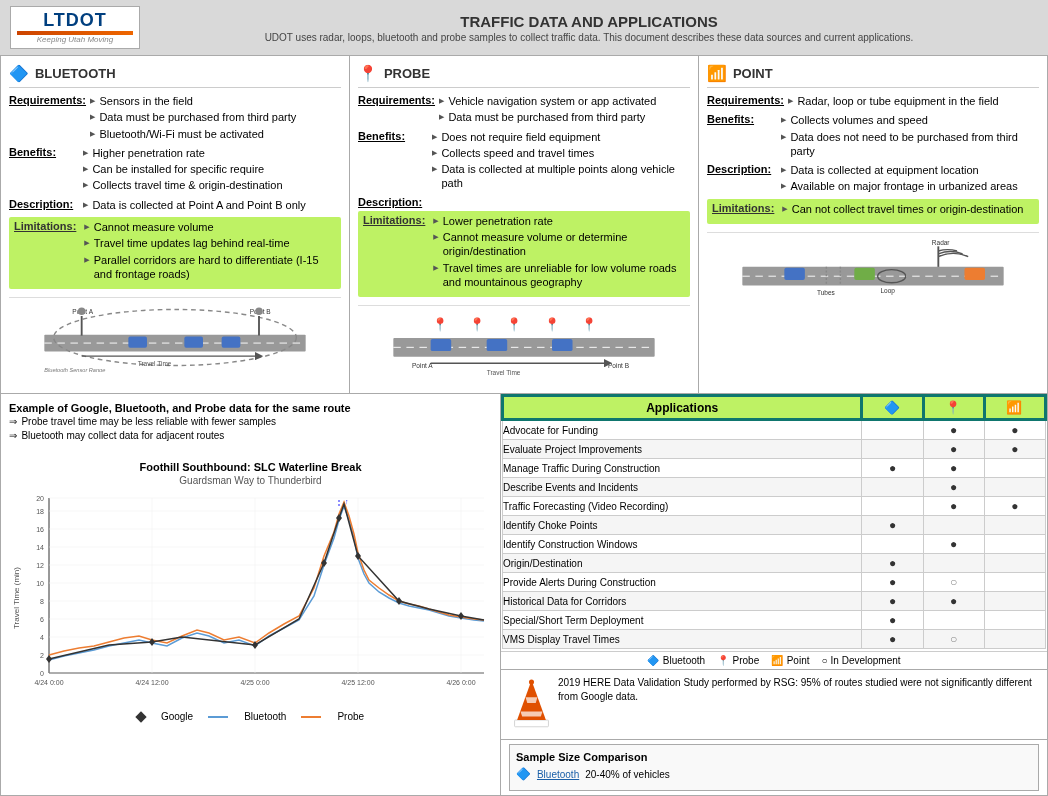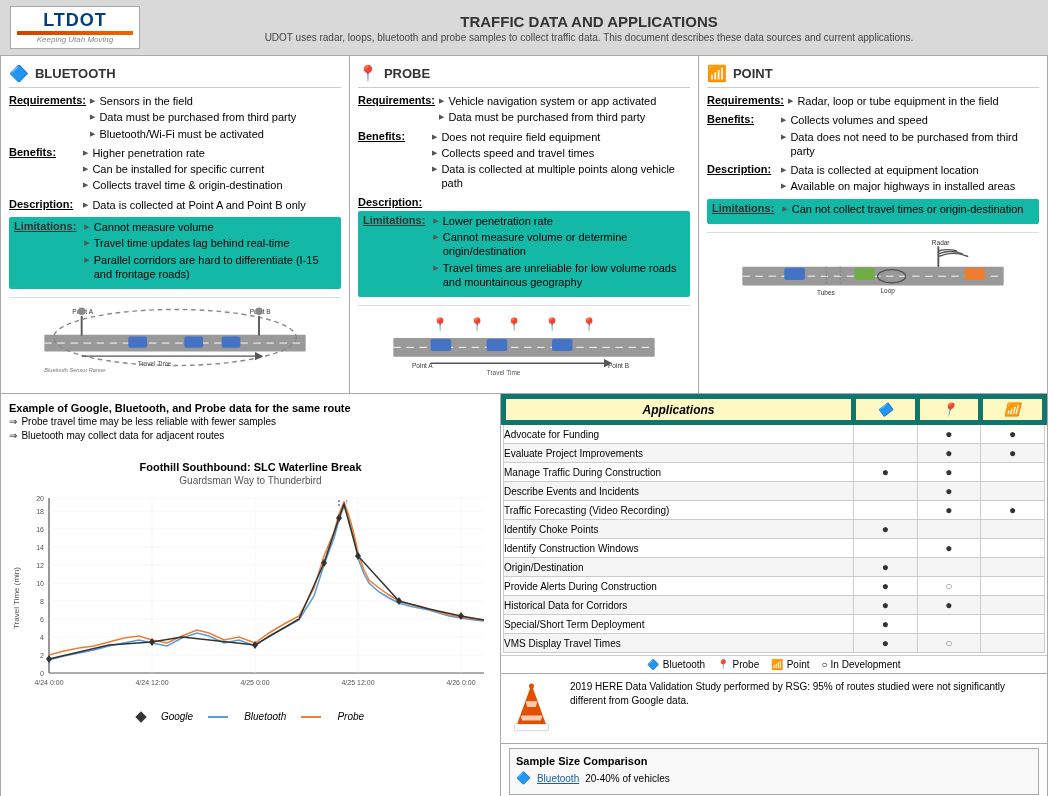--- a/index.html
+++ b/index.html
@@ -120,21 +120,21 @@
     }
     .bullet-list li::before {
       content: '▶';
       font-size: 7px;
       color: #555;
       margin-top: 2px;
       flex-shrink: 0;
     }
 
     .limitations-box {
-      background: #14b8a6;
+      background: #bef264;
       padding: 3px 5px;
       border-radius: 2px;
     }
     .limitations-label {
       font-weight: bold;
       text-decoration: underline;
       color: #333;
     }
 
     .diagram-area {
@@ -196,26 +196,25 @@
     
     .apps-section {
       border-bottom: 1px solid #aaa;
       padding: 0;
     }
     .apps-table {
       width: 100%;
       border-collapse: collapse;
     }
     .apps-table th {
-      background: #fef9c3;
-      border: 5px solid #0f766e;
+      background: #bef264;
+      border: 3px solid #0f766e;
       padding: 3px 5px;
       font-size: 11px;
       text-align: center;
-      font-style: italic;
     }
     .apps-table th.app-name-col {
       text-align: center;
       font-weight: bold;
       font-size: 12px;
     }
     .apps-table td {
       border: 1px solid #ccc;
       padding: 2px 5px;
       font-size: 10px;
@@ -226,21 +225,21 @@
       padding-left: 0;
     }
     .apps-table tr:nth-child(even) { background: #f5f5f5; }
 
     .dot { color: #333; font-size: 12px; }
     .open-dot { color: #888; font-size: 12px; }
 
     
     .right-info {
       display: flex;
-      gap: 16px;
+      gap: 4px;
       padding: 6px 8px;
       border-bottom: 1px solid #aaa;
     }
     .cone-img {
       flex-shrink: 0;
     }
     .cone-shape {
       width: 45px;
       height: 55px;
     }
@@ -297,21 +296,20 @@
       display: flex;
       justify-content: center;
       gap: 15px;
       font-size: 10px;
       margin-top: 3px;
     }
     .chart-legend-item {
       display: flex;
       align-items: center;
       gap: 16px;
-      font-style: italic;
     }
     .legend-line {
       width: 20px;
       height: 2px;
     }
     .legend-diamond {
       width: 8px;
       height: 8px;
       transform: rotate(45deg);
       background: #333;
@@ -352,21 +350,21 @@
         <li>Sensors in the field</li>
         <li>Data must be purchased from third party</li>
         <li>Bluetooth/Wi-Fi must be activated</li>
       </ul>
     </div>
 
     <div class="info-row">
       <span class="info-label">Benefits:</span>
       <ul class="bullet-list">
         <li>Higher penetration rate</li>
-        <li>Can be installed for specific current</li>
+        <li>Can be installed for specific require</li>
         <li>Collects travel time &amp; origin-destination</li>
       </ul>
     </div>
 
     <div class="info-row">
       <span class="info-label">Description:</span>
       <ul class="bullet-list">
         <li>Data is collected at Point A and Point B only</li>
       </ul>
     </div>
@@ -501,21 +499,21 @@
       <ul class="bullet-list">
         <li>Collects volumes and speed</li>
         <li>Data does not need to be purchased from third party</li>
       </ul>
     </div>
 
     <div class="info-row">
       <span class="info-label">Description:</span>
       <ul class="bullet-list">
         <li>Data is collected at equipment location</li>
-        <li>Available on major highways in installed areas</li>
+        <li>Available on major frontage in urbanized areas</li>
       </ul>
     </div>
 
     <div class="limitations-box">
       <div class="info-row">
         <span class="limitations-label">Limitations:</span>
         <ul class="bullet-list" style="margin-left:4px;">
           <li>Can not collect travel times or origin-destination</li>
         </ul>
       </div>

